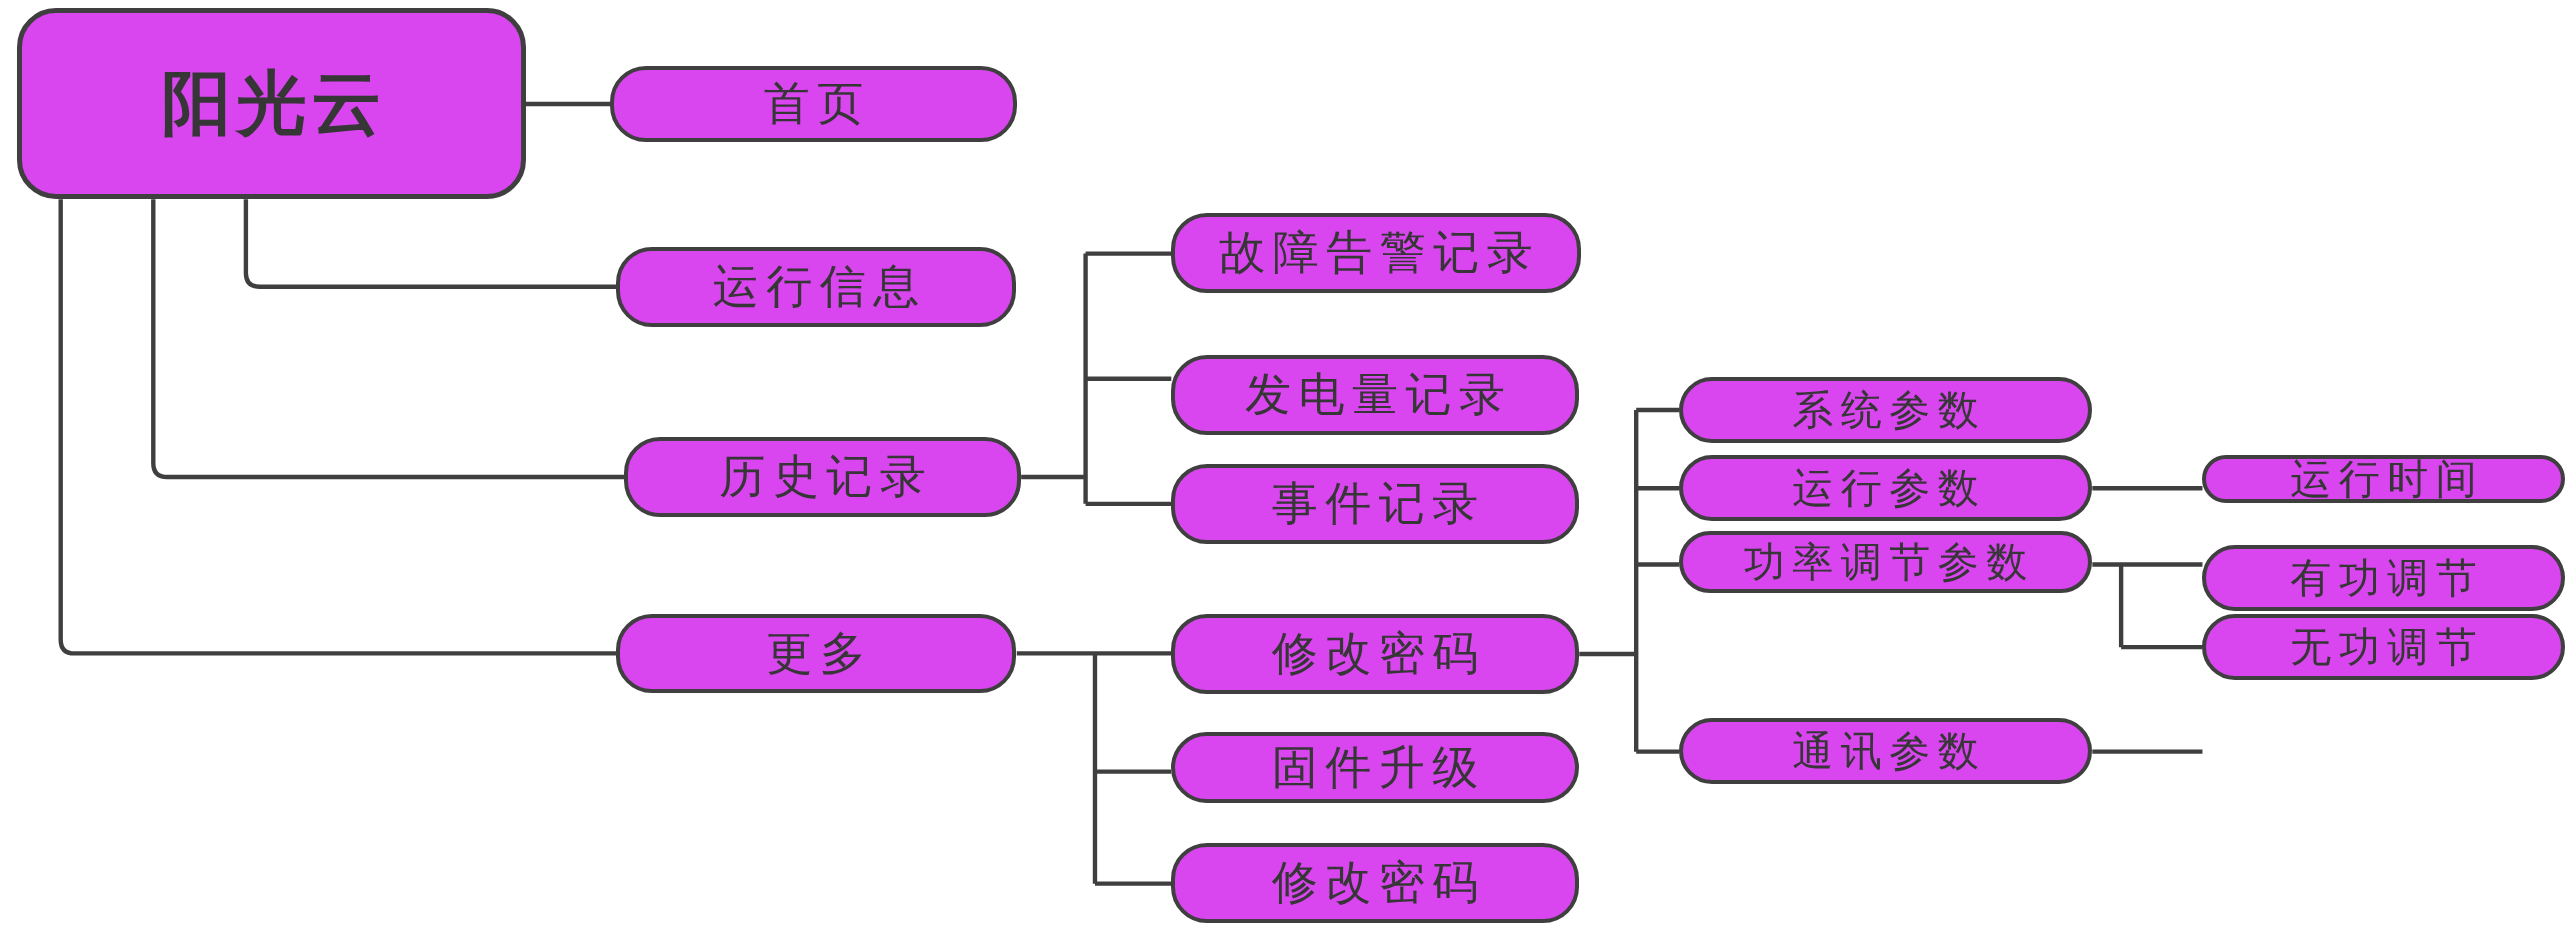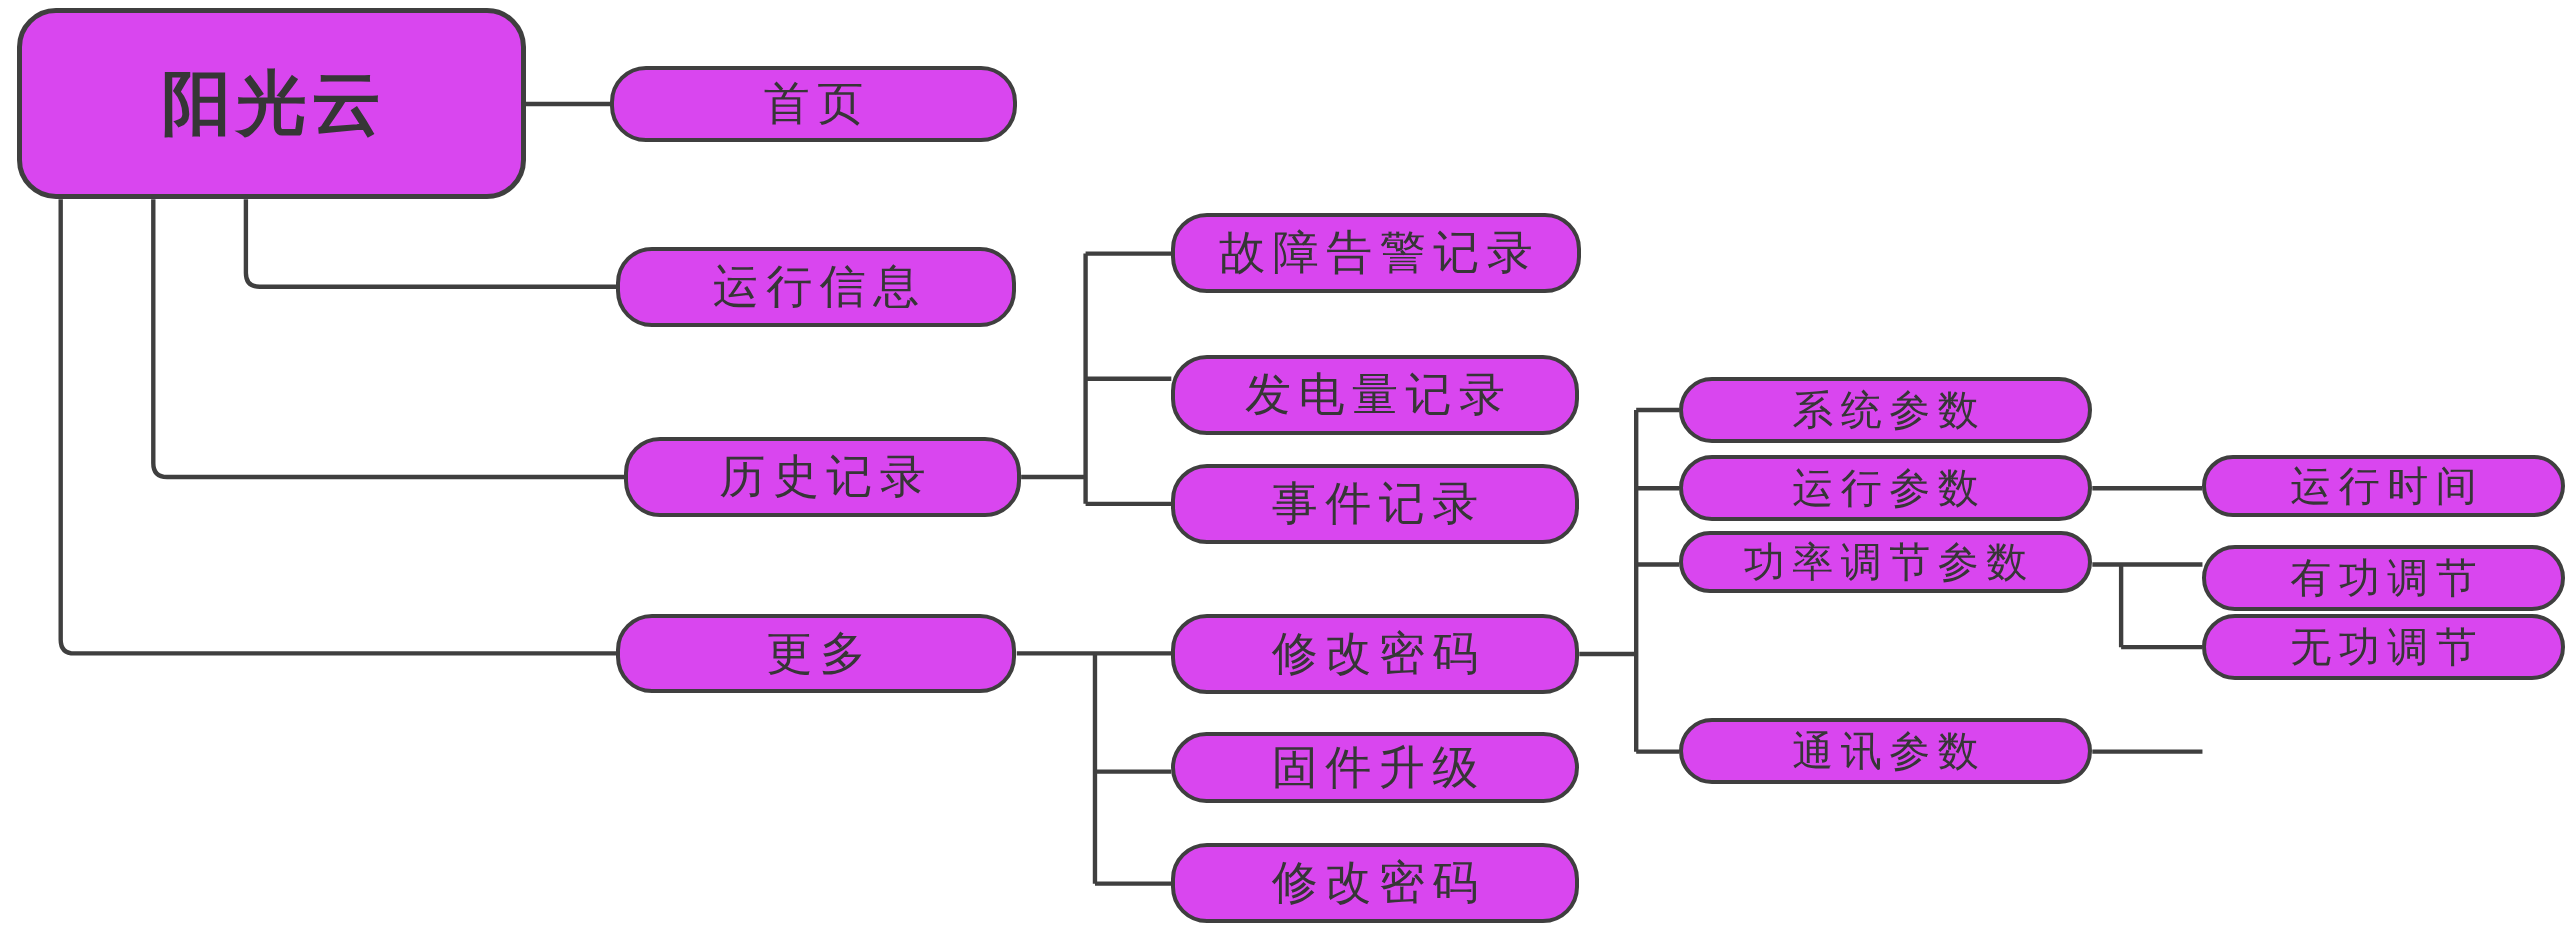--- a/index.html
+++ b/index.html
@@ -63,21 +63,21 @@
   .n-param    { left: 1171px; top: 614px;  width: 408px; height: 80px; }
   .n-firmware { left: 1171px; top: 732px; width: 408px; height: 71px; }
   .n-password { left: 1171px; top: 843px; width: 408px; height: 80px; }
   
   .col4 { font-size: 41px; border-radius: 33px; }
   .n-sys-param   { left: 1679px; top: 377px;  width: 413px; height: 66px; }
   .n-run-param   { left: 1679px; top: 455px;  width: 413px; height: 66px; }
   .n-power-reg   { left: 1679px; top: 531px;  width: 413px; height: 62px; }
   .n-comm-param  { left: 1679px; top: 718px; width: 413px; height: 66px; }
   
-  .n-run-time     { left: 2202px; top: 455px;  width: 363px; height: 62px; text-align: center; }
+  .n-run-time     { left: 2202px; top: 455px;  width: 363px; height: 48px; text-align: center; }
   .n-active-reg   { left: 2202px; top: 545px;  width: 363px; height: 66px; }
   .n-reactive-reg { left: 2202px; top: 614px;  width: 363px; height: 66px; }
   .n-serial-param { left: 2202px; top: 718px; width: 363px; height: 66px; }
 </style>
 </head>
 <body>
 
 <div id="canvas">
 
   <svg id="wires" viewBox="0 0 4117 1481" xmlns="http://www.w3.org/2000/svg">

